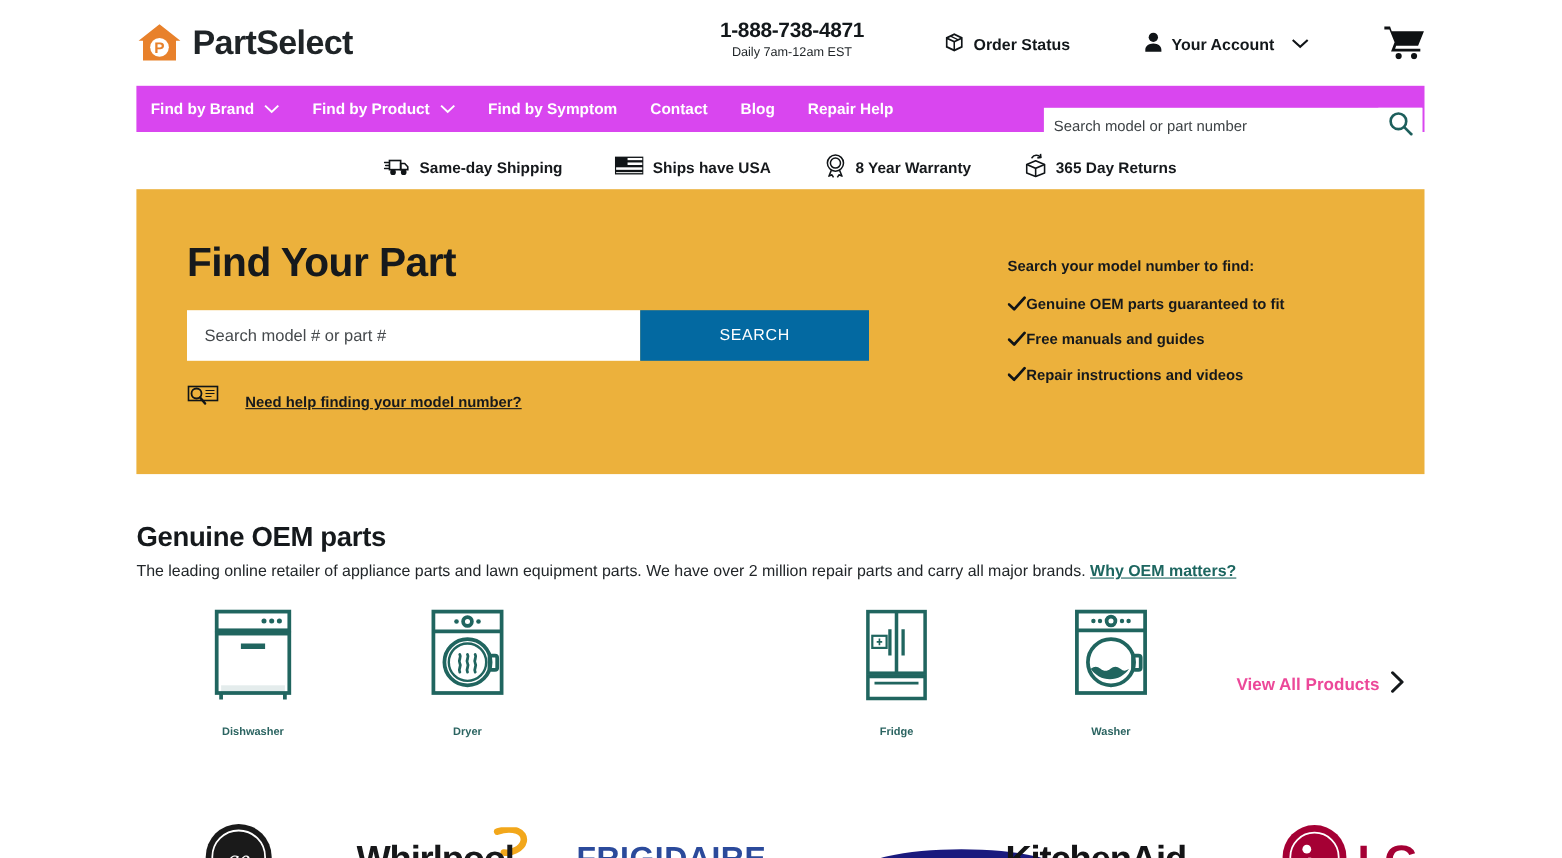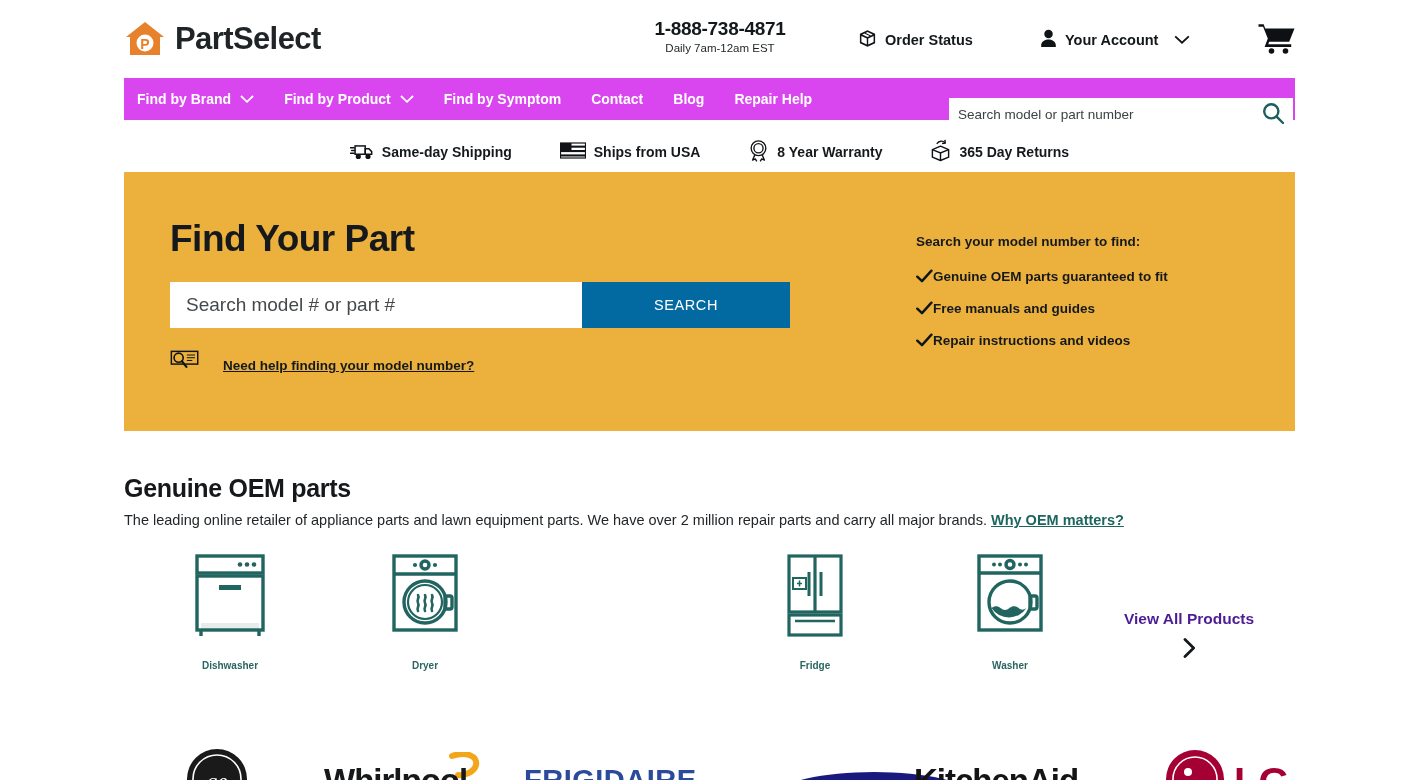--- a/index.html
+++ b/index.html
@@ -46,21 +46,21 @@
   .trust { position: absolute; left: 124px; top: 132px; width: 1171px; height: 40px;
            display: flex; align-items: center; justify-content: center; gap: 0; }
   .trust-item { display: flex; align-items: center; gap: 8px; font-size: 14px; font-weight: 700; color: #16191c; }
   .trust-item + .trust-item { margin-left: 48px; }
 
   
   .hero { position: absolute; left: 124px; top: 172px; width: 1171px; height: 259px; background: #ecb13c; }
   .hero-title { position: absolute; left: 46px; top: 46px; font-size: 37px; font-weight: 700; color: #16191c; letter-spacing: -0.5px; }
   .hero-search { position: absolute; left: 46px; top: 110px; width: 620px; height: 46px; display: flex; }
   .hero-search input { flex: 1; border: 0; outline: 0; background: #fff; padding: 0 16px;
-                       font-size: 19px; color: #35393c; font-family: "Liberation Sans", sans-serif; }
+                       font-size: 15px; color: #35393c; font-family: "Liberation Sans", sans-serif; }
   .hero-search input::placeholder { color: #45494c; }
   .hero-btn { width: 208px; background: #0369a1; color: #fff; border: 0; cursor: pointer;
               font-size: 14.5px; font-weight: 400; letter-spacing: 0.6px; font-family: "Liberation Sans", sans-serif; }
   .hero-help { position: absolute; left: 46px; top: 178px; display: flex; align-items: flex-end; gap: 23px;
                font-size: 13.5px; font-weight: 700; color: #16191c; cursor: pointer; text-decoration: underline; }
 
   .hero-right { position: absolute; left: 792px; top: 62px; }
   .hr-head { font-size: 13.5px; font-weight: 700; color: #16191c; margin-bottom: 20px; }
   .hr-li { display: flex; align-items: flex-start; gap: 0; margin-bottom: 14px;
            font-size: 13.5px; font-weight: 700; color: #16191c; }
@@ -68,21 +68,21 @@
   
   .oem-title { position: absolute; left: 124px; top: 474px; font-size: 25px; font-weight: 700; color: #15191c; letter-spacing: -0.3px; }
   .oem-desc { position: absolute; left: 124px; top: 512px; font-size: 14.5px; color: #222629; }
   .oem-link { color: #1d6660; font-weight: 700; text-decoration: underline; cursor: pointer; }
 
   .cats { position: absolute; left: 124px; top: 548px; width: 1171px; height: 140px; }
   .cat { position: absolute; top: 0; width: 120px; text-align: center; cursor: pointer; }
   .cat-ico { height: 92px; display: flex; align-items: flex-end; justify-content: center; }
   .cat-label { margin-top: 20px; font-size: 10px; font-weight: 700; color: #2b6461; }
   .viewall { position: absolute; left: 1000px; top: 62px; display: flex; align-items: center; gap: 10px;
-             font-size: 15.5px; font-weight: 700; color: #4c1d95; cursor: pointer; flex-direction: column; }
+             font-size: 15.5px; font-weight: 700; color: #ec4899; cursor: pointer; }
 
   
   .brands { position: absolute; left: 124px; top: 748px; width: 1171px; height: 32px; overflow: hidden; }
   .brand { position: absolute; top: 0; }
   .bl-text { font-weight: 700; font-size: 33px; letter-spacing: -1px; white-space: nowrap; }
 </style>
 </head>
 <body>
 
 <div class="page">
@@ -197,21 +197,21 @@
     <div class="trust-item">
       <span>
         <svg width="26" height="19" viewBox="0 0 26 19">
           <rect x="0.5" y="2" width="25" height="15" fill="#fff" stroke="#101417" stroke-width="1.2"></rect>
           <rect x="0.5" y="4.6" width="25" height="2.1" fill="#101417"></rect>
           <rect x="0.5" y="9" width="25" height="2.1" fill="#101417"></rect>
           <rect x="0.5" y="13.4" width="25" height="2.1" fill="#101417"></rect>
           <rect x="0.5" y="2" width="11" height="7" fill="#101417"></rect>
         </svg>
       </span>
-      <span>Ships from USA</span>
+      <span>Ships have USA</span>
     </div>
     <div class="trust-item">
       <span>
         <svg width="21" height="22" viewBox="0 0 22 24" fill="none" stroke="#101417" stroke-width="1.5">
           <circle cx="11" cy="9" r="8"></circle>
             <circle cx="11" cy="9" r="5"></circle>
           <path d="m7 16-2.5 6 3-1.4 1.6 2.6M15 16l2.5 6-3-1.4-1.6 2.6" stroke-linejoin="round"></path>
         </svg>
       </span>
       <span>8 Year Warranty</span>

